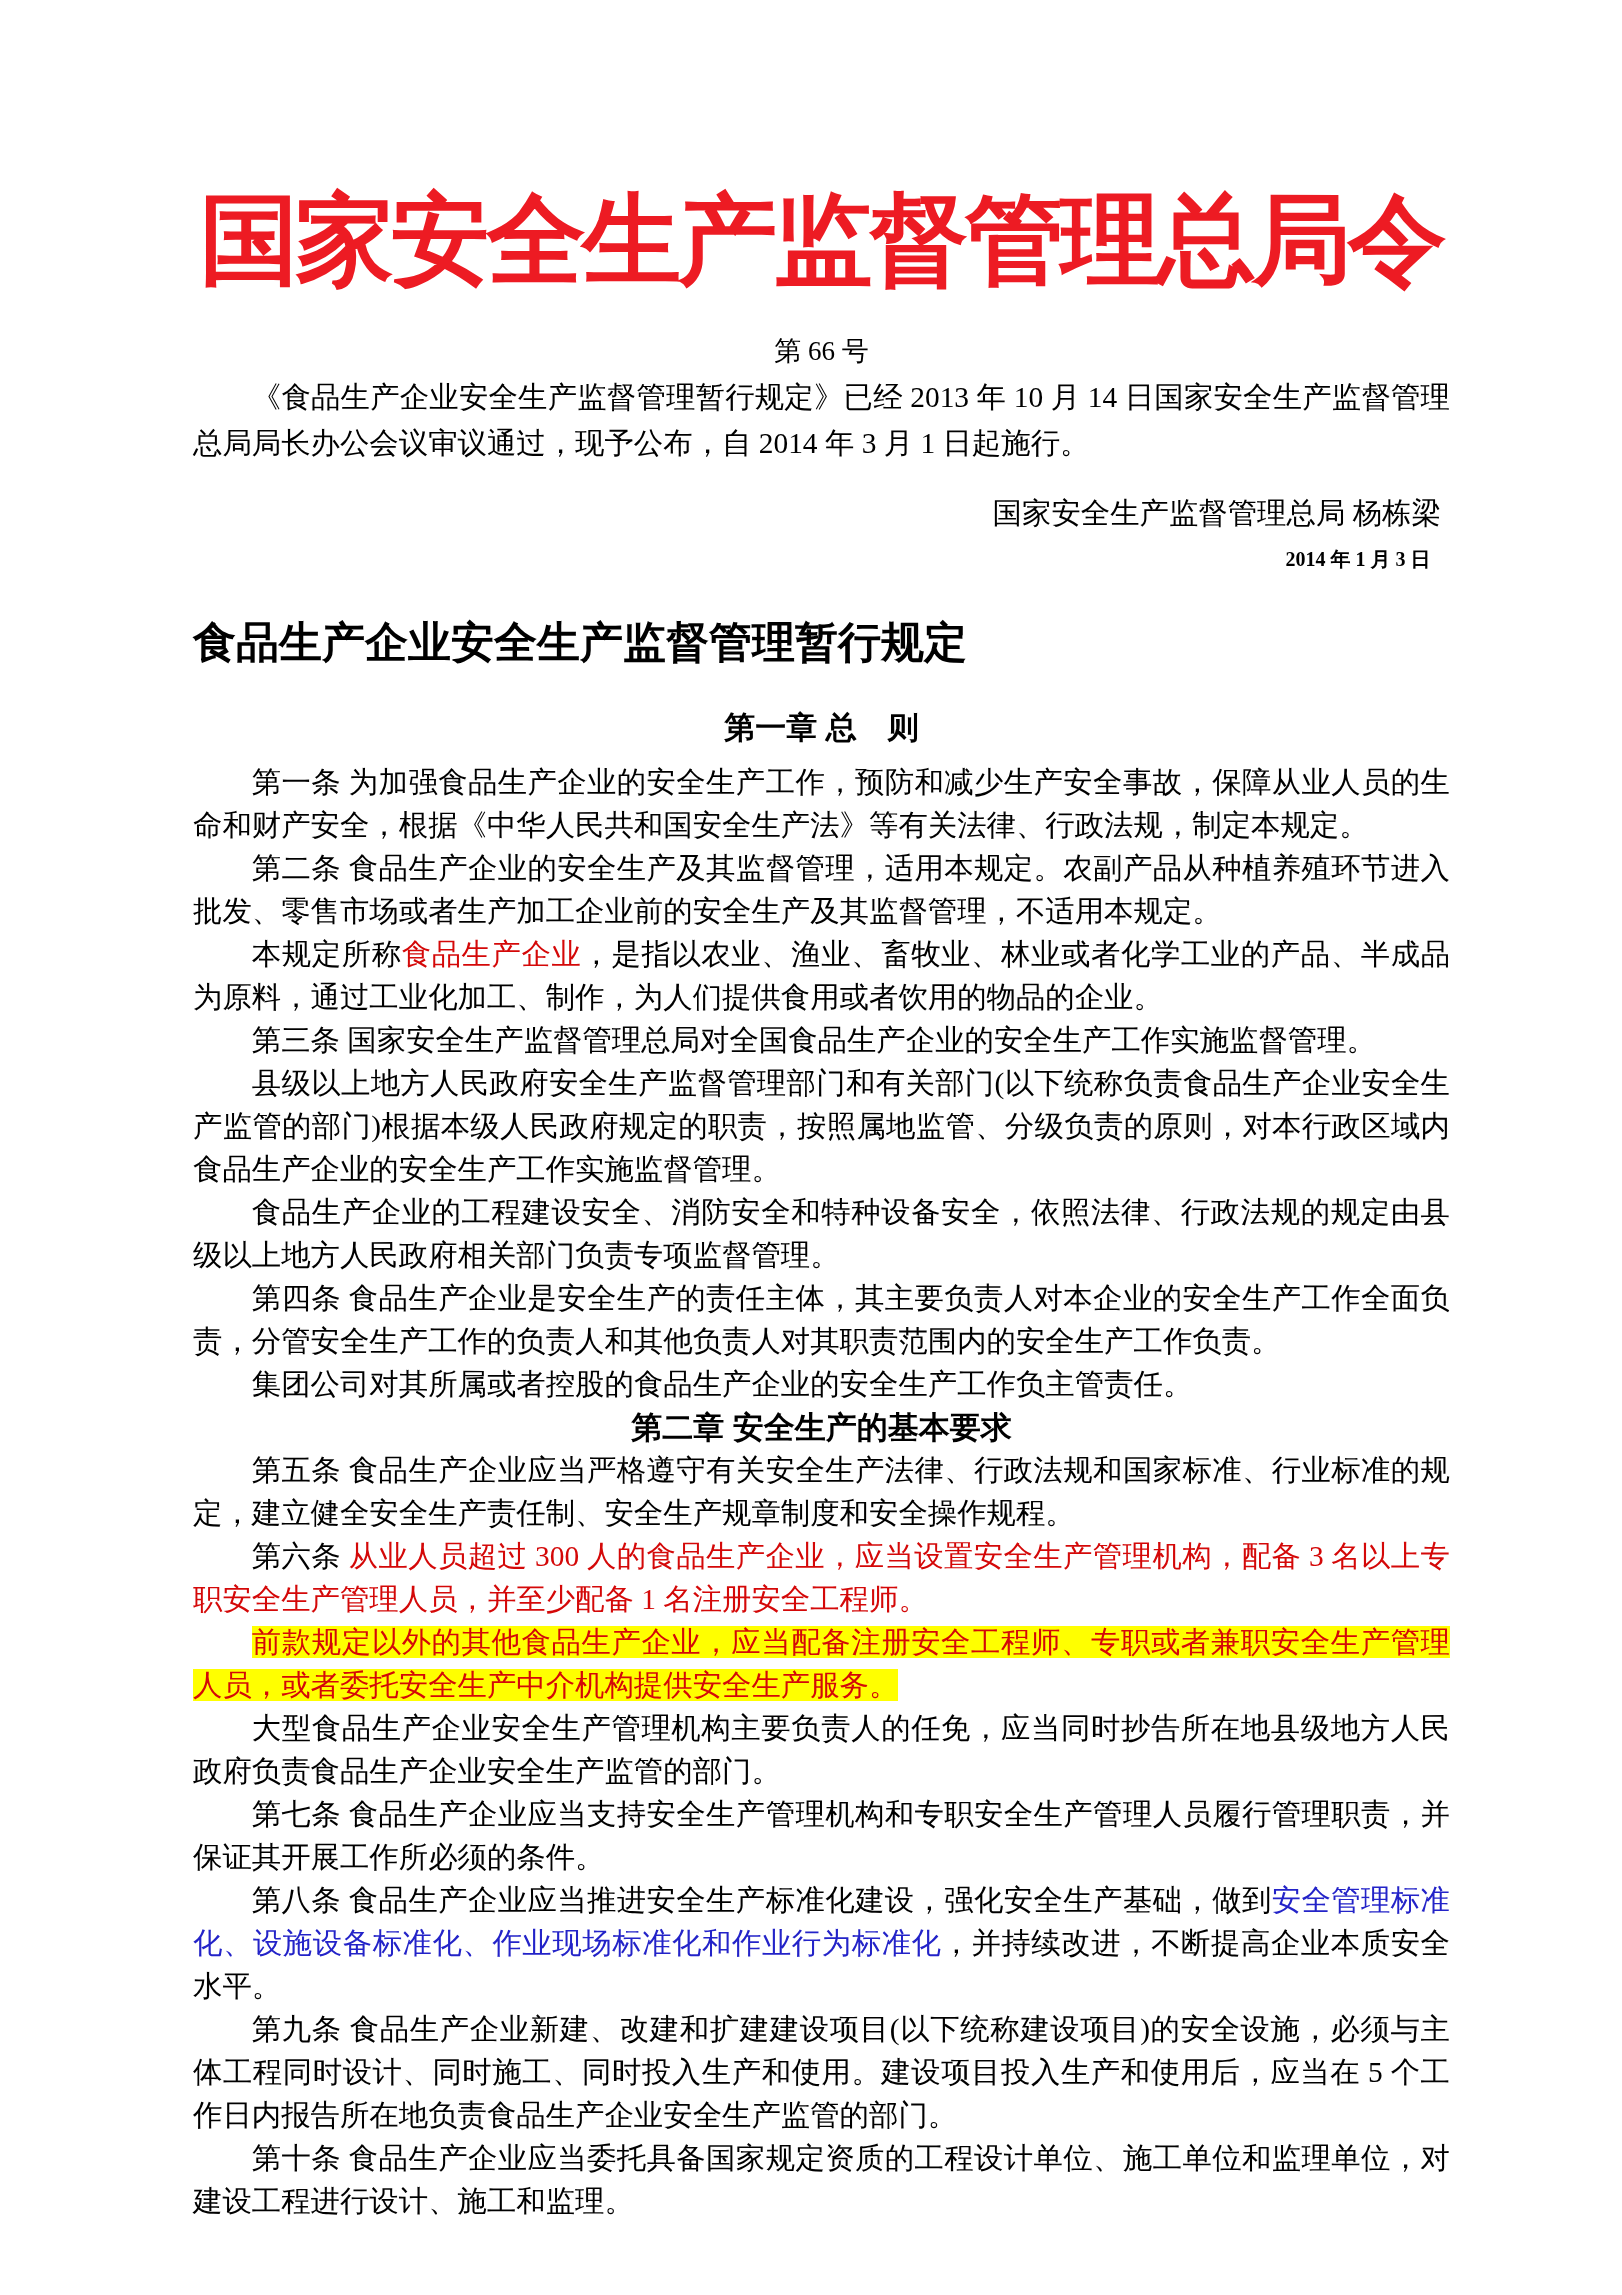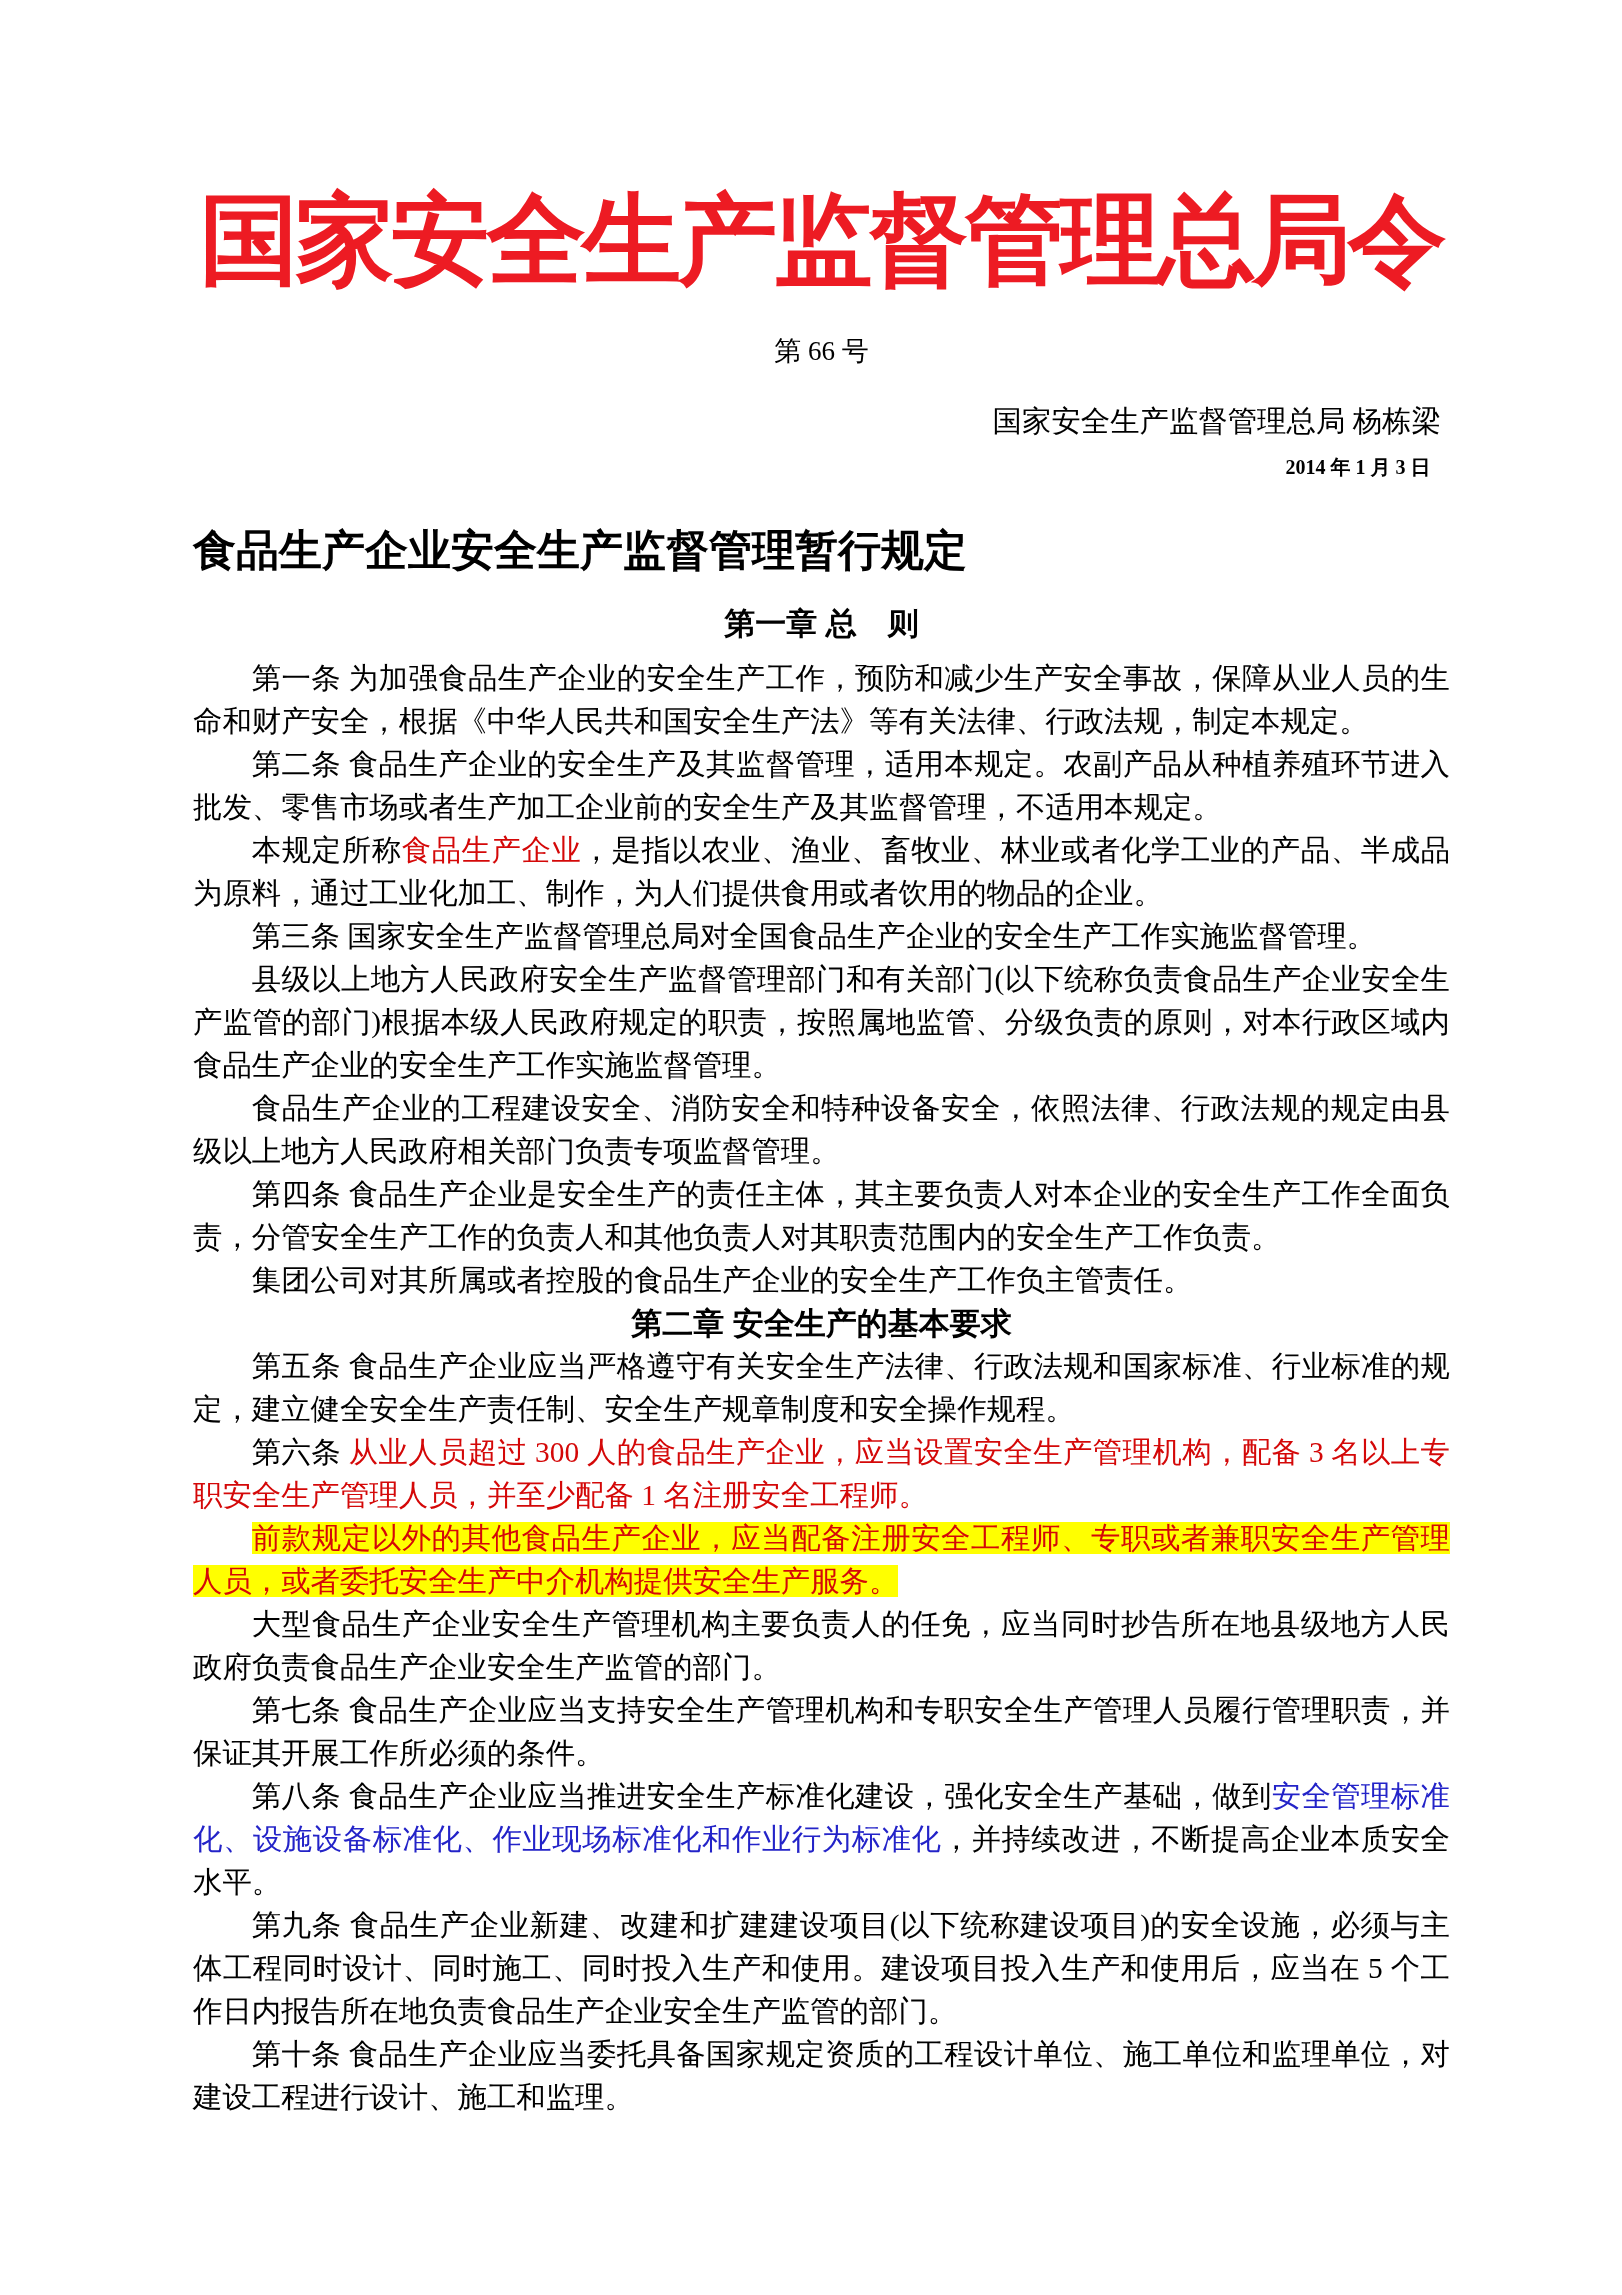--- a/index.html
+++ b/index.html
@@ -56,21 +56,21 @@
   .doc-title{
     margin:30px 0 0 0;
     font-size:43px;
     line-height:60px;
     font-weight:bold;
     text-align:left;
     font-family:"Liberation Sans","DejaVu Sans",sans-serif;
     white-space:nowrap;
   }
   .chapter{
-    margin:22px 0 0 0;
+    margin:34px 0 0 0;
     font-size:31px;
     line-height:44px;
     font-weight:bold;
     text-align:center;
     font-family:"Liberation Sans","DejaVu Sans",sans-serif;
   }
   .chapter.inflow{
     margin:0;
     line-height:43px;
   }
@@ -88,20 +88,21 @@
 </style>
 </head>
 <body>
 
 <div class="page">
 
   <h1 class="masthead">国家安全生产监督管理总局令</h1>
 
   <div class="issue-no">第 66 号</div>
 
+  <p class="intro">《食品生产企业安全生产监督管理暂行规定》已经 2013 年 10 月 14 日国家安全生产监督管理总局局长办公会议审议通过，现予公布，自 2014 年 3 月 1 日起施行。</p>
 
   <div class="signer">国家安全生产监督管理总局 杨栋梁</div>
   <div class="sign-date">2014 年 1 月 3 日</div>
 
   <h2 class="doc-title">食品生产企业安全生产监督管理暂行规定</h2>
 
   <h3 class="chapter">第一章 总　则</h3>
 
   <div class="body-text">
 

